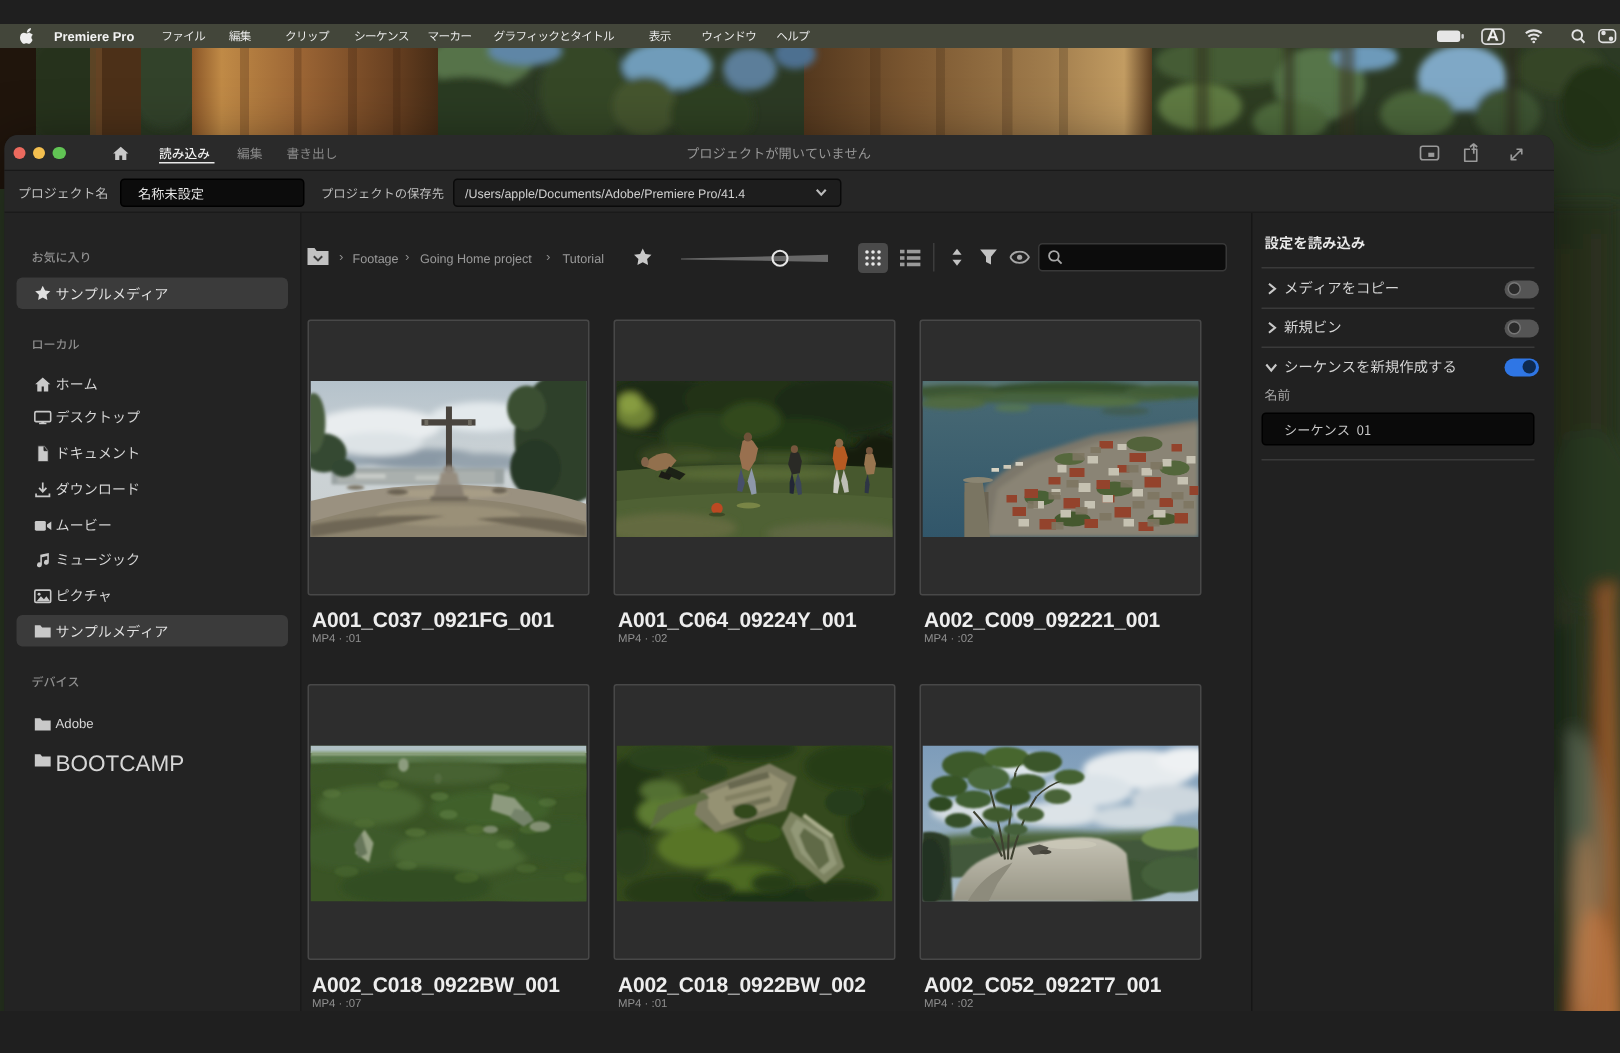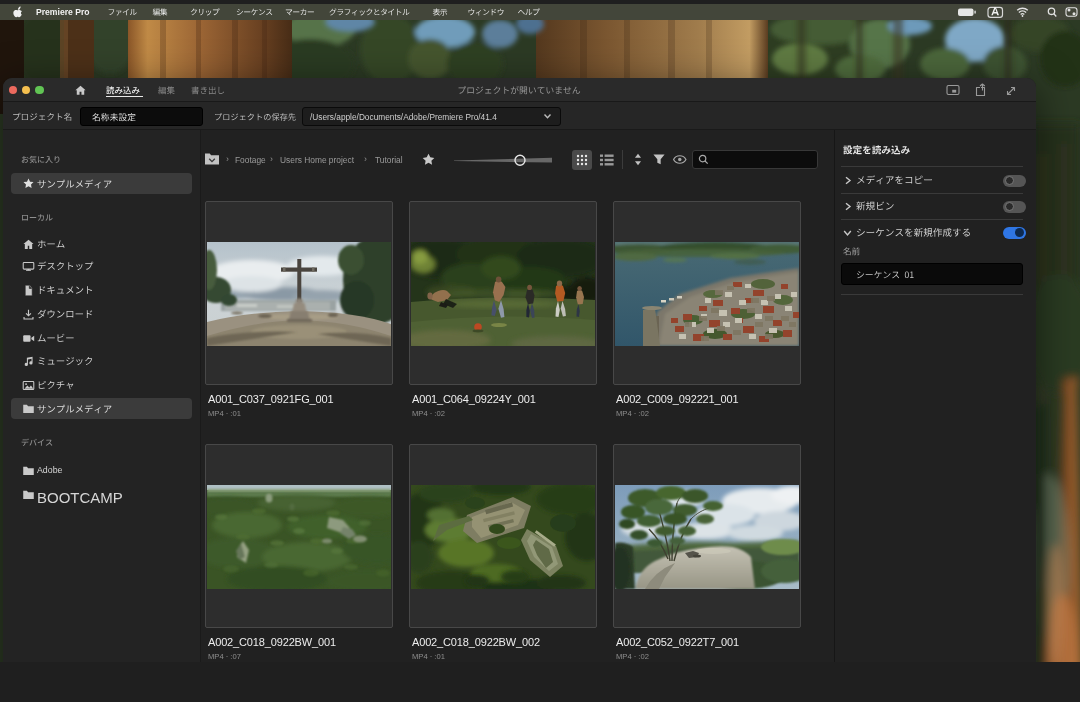--- a/index.html
+++ b/index.html
@@ -1,32 +1,32 @@
 <!DOCTYPE html>
 <html><head><meta charset="utf-8"><style>
 *{margin:0;padding:0;box-sizing:border-box}
 html,body{width:1080px;height:702px;overflow:hidden;background:#1f1f1f;
  font-family:"Liberation Sans",sans-serif;}
-#page{position:absolute;left:0;top:4px;width:1080px;height:658px;overflow:hidden}
+#page{position:absolute;left:0;top:16px;width:1080px;height:658px;overflow:hidden}
 .abs{position:absolute}
 #menubar{left:0;top:0;width:1080px;height:16px;background:#43463a}
 #window{left:3px;top:74px;width:1033px;height:628px;background:#222;
  border-radius:9px 9px 0 0;
  box-shadow:0 10px 40px rgba(0,0,0,.55)}
 #titlebar{left:3px;top:74px;width:1033px;height:24px;background:#2a2a2a;border-bottom:1px solid #191919;border-radius:9px 9px 0 0}
 #projbar{left:3px;top:98px;width:1033px;height:28px;background:#262626;border-bottom:1px solid #1a1a1a}
 #sidebar{left:3px;top:126px;width:197px;height:558px;background:#232323}
 #content{left:200px;top:126px;width:634px;height:558px;background:#212121;border-left:1px solid #1a1a1a}
 #rightpanel{left:834px;top:126px;width:202px;height:558px;background:#212121;border-left:1px solid #161616}
 #footer{left:3px;top:684px;width:1033px;height:18px;background:#474747;border-top:1px solid #525252}
 .tl{width:8.5px;height:8.5px;border-radius:50%;top:81.5px}
 .input{background:#0c0c0c;border:1px solid #000;border-radius:3px}
 .card{position:absolute;width:188px;height:184px;background:#2d2d2d;border:1px solid #484848;border-radius:2px}
 .card svg{position:absolute;left:1px;top:40px;width:184px;height:104px}
-.ctitle{position:absolute;font-weight:normal;font-size:11px;color:#ededed;letter-spacing:-0.15px}
+.ctitle{position:absolute;font-weight:bold;font-size:14px;color:#ededed;letter-spacing:-0.15px}
 .csub{position:absolute;font-size:7.6px;color:#8f8f8f}
 .pdiv{position:absolute;left:841px;width:182px;height:1px;background:#3a3a3a}
 .en{position:absolute;white-space:nowrap}
 </style></head>
 <body>
 <div id="page">
 <svg class="abs" style="left:0;top:0" width="1080" height="702" viewBox="0 0 1080 702">
 <defs>
 <linearGradient id="trunk1" x1="0" y1="0" x2="1" y2="0">
  <stop offset="0" stop-color="#8a5628"></stop>
@@ -229,21 +229,21 @@
     <div class="abs en" style="left:37px;top:461px;font-size:8.8px;color:#d6d6d6">Adobe</div>
     <div class="abs en" style="left:37px;top:485px;font-size:15px;color:#d6d6d6">BOOTCAMP</div>
     <div id="content" class="abs"></div>
 <svg class="abs" style="left:204px;top:148px" width="16" height="14" viewBox="0 0 17 15">
 <path d="M1 1.5h5l1.6 2H16v10H1z" fill="#c2c2c2"></path>
 <path d="M5.5 8.5 8.5 11.5 11.5 8.5" stroke="#3a3a3a" stroke-width="1.4" fill="none" transform="translate(0,-1.2)"></path>
     </svg>
 <div class="abs en" style="left:226px;top:150px;font-size:8.8px;color:#909090">›</div>
 <div class="abs en" style="left:235px;top:150.5px;font-size:8.4px;color:#9a9a9a">Footage</div>
 <div class="abs en" style="left:270px;top:150px;font-size:8.8px;color:#909090">›</div>
-<div class="abs en" style="left:280px;top:150.5px;font-size:8.4px;color:#9a9a9a">Users Home project</div>
+<div class="abs en" style="left:280px;top:150.5px;font-size:8.4px;color:#9a9a9a">Going Home project</div>
 <div class="abs en" style="left:364px;top:150px;font-size:8.8px;color:#909090">›</div>
 <div class="abs en" style="left:375px;top:150.5px;font-size:8.4px;color:#9a9a9a">Tutorial</div>
 <svg class="abs" style="left:421px;top:148px" width="15" height="15" viewBox="0 0 16 16">
 <path d="M8 1.8l1.9 3.9 4.3.6-3.1 3 .7 4.2L8 11.5l-3.8 2 .7-4.2-3.1-3 4.3-.6z" fill="#c9c9c9"></path>
     </svg>
 <svg class="abs" style="left:452px;top:150px" width="116" height="12" viewBox="0 0 116 12">
 <path d="M2 6.4 100 3.8 100 8.6 2 7.0z" fill="#686868"></path>
 <circle cx="68" cy="6.2" r="5" fill="none" stroke="#e6e6e6" stroke-width="1.4"></circle>
     </svg>
 <div class="abs" style="left:572px;top:145.5px;width:20px;height:20px;background:#4a4a4a;border-radius:3px"></div>

